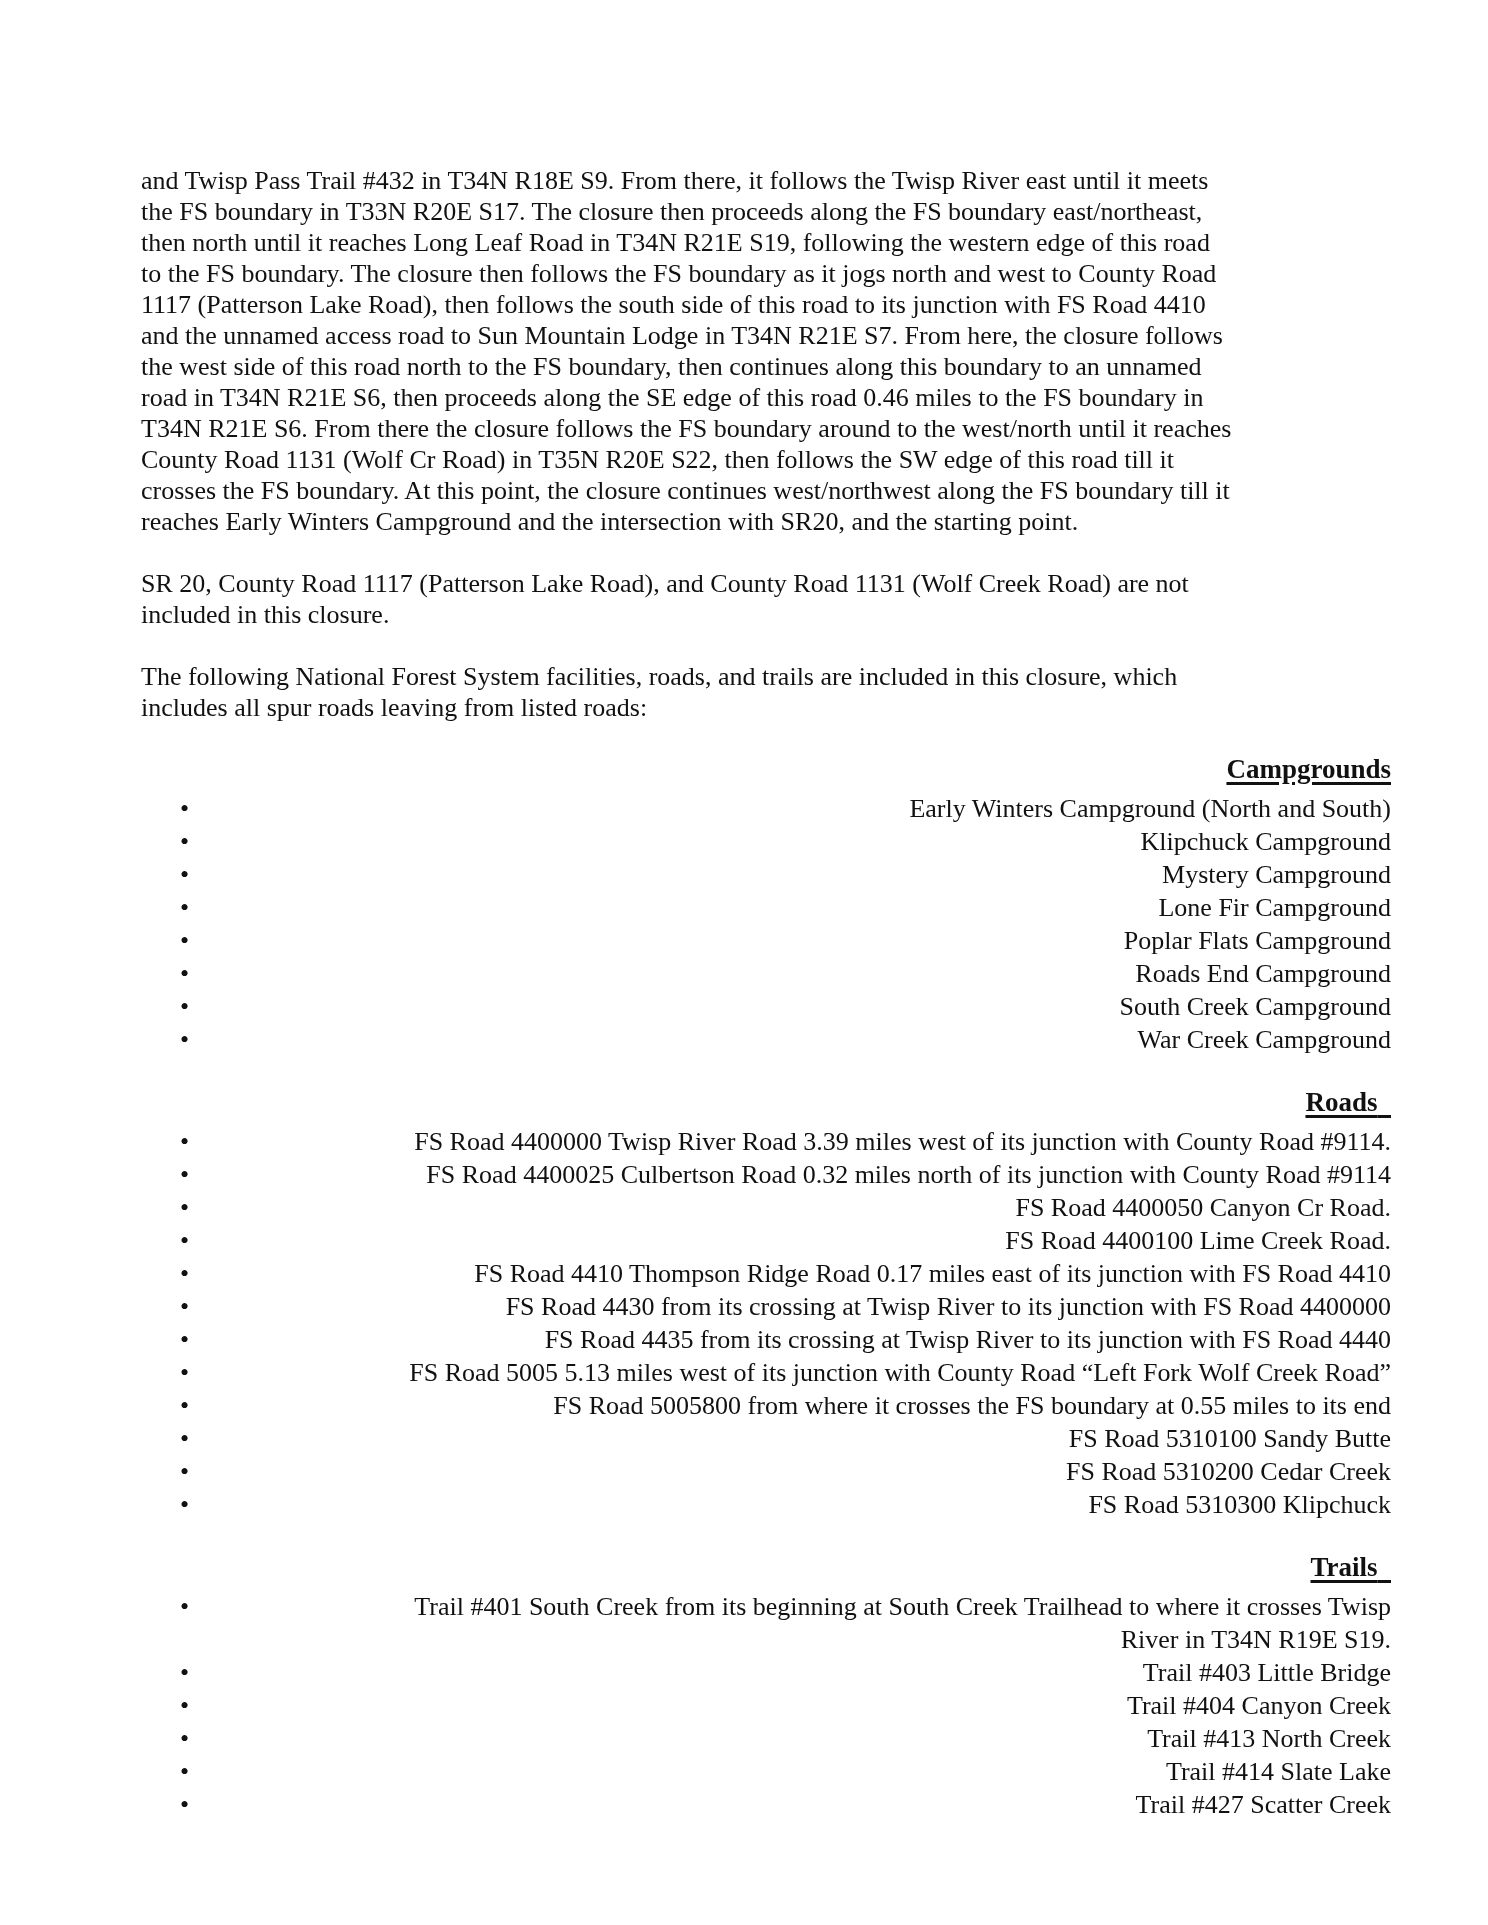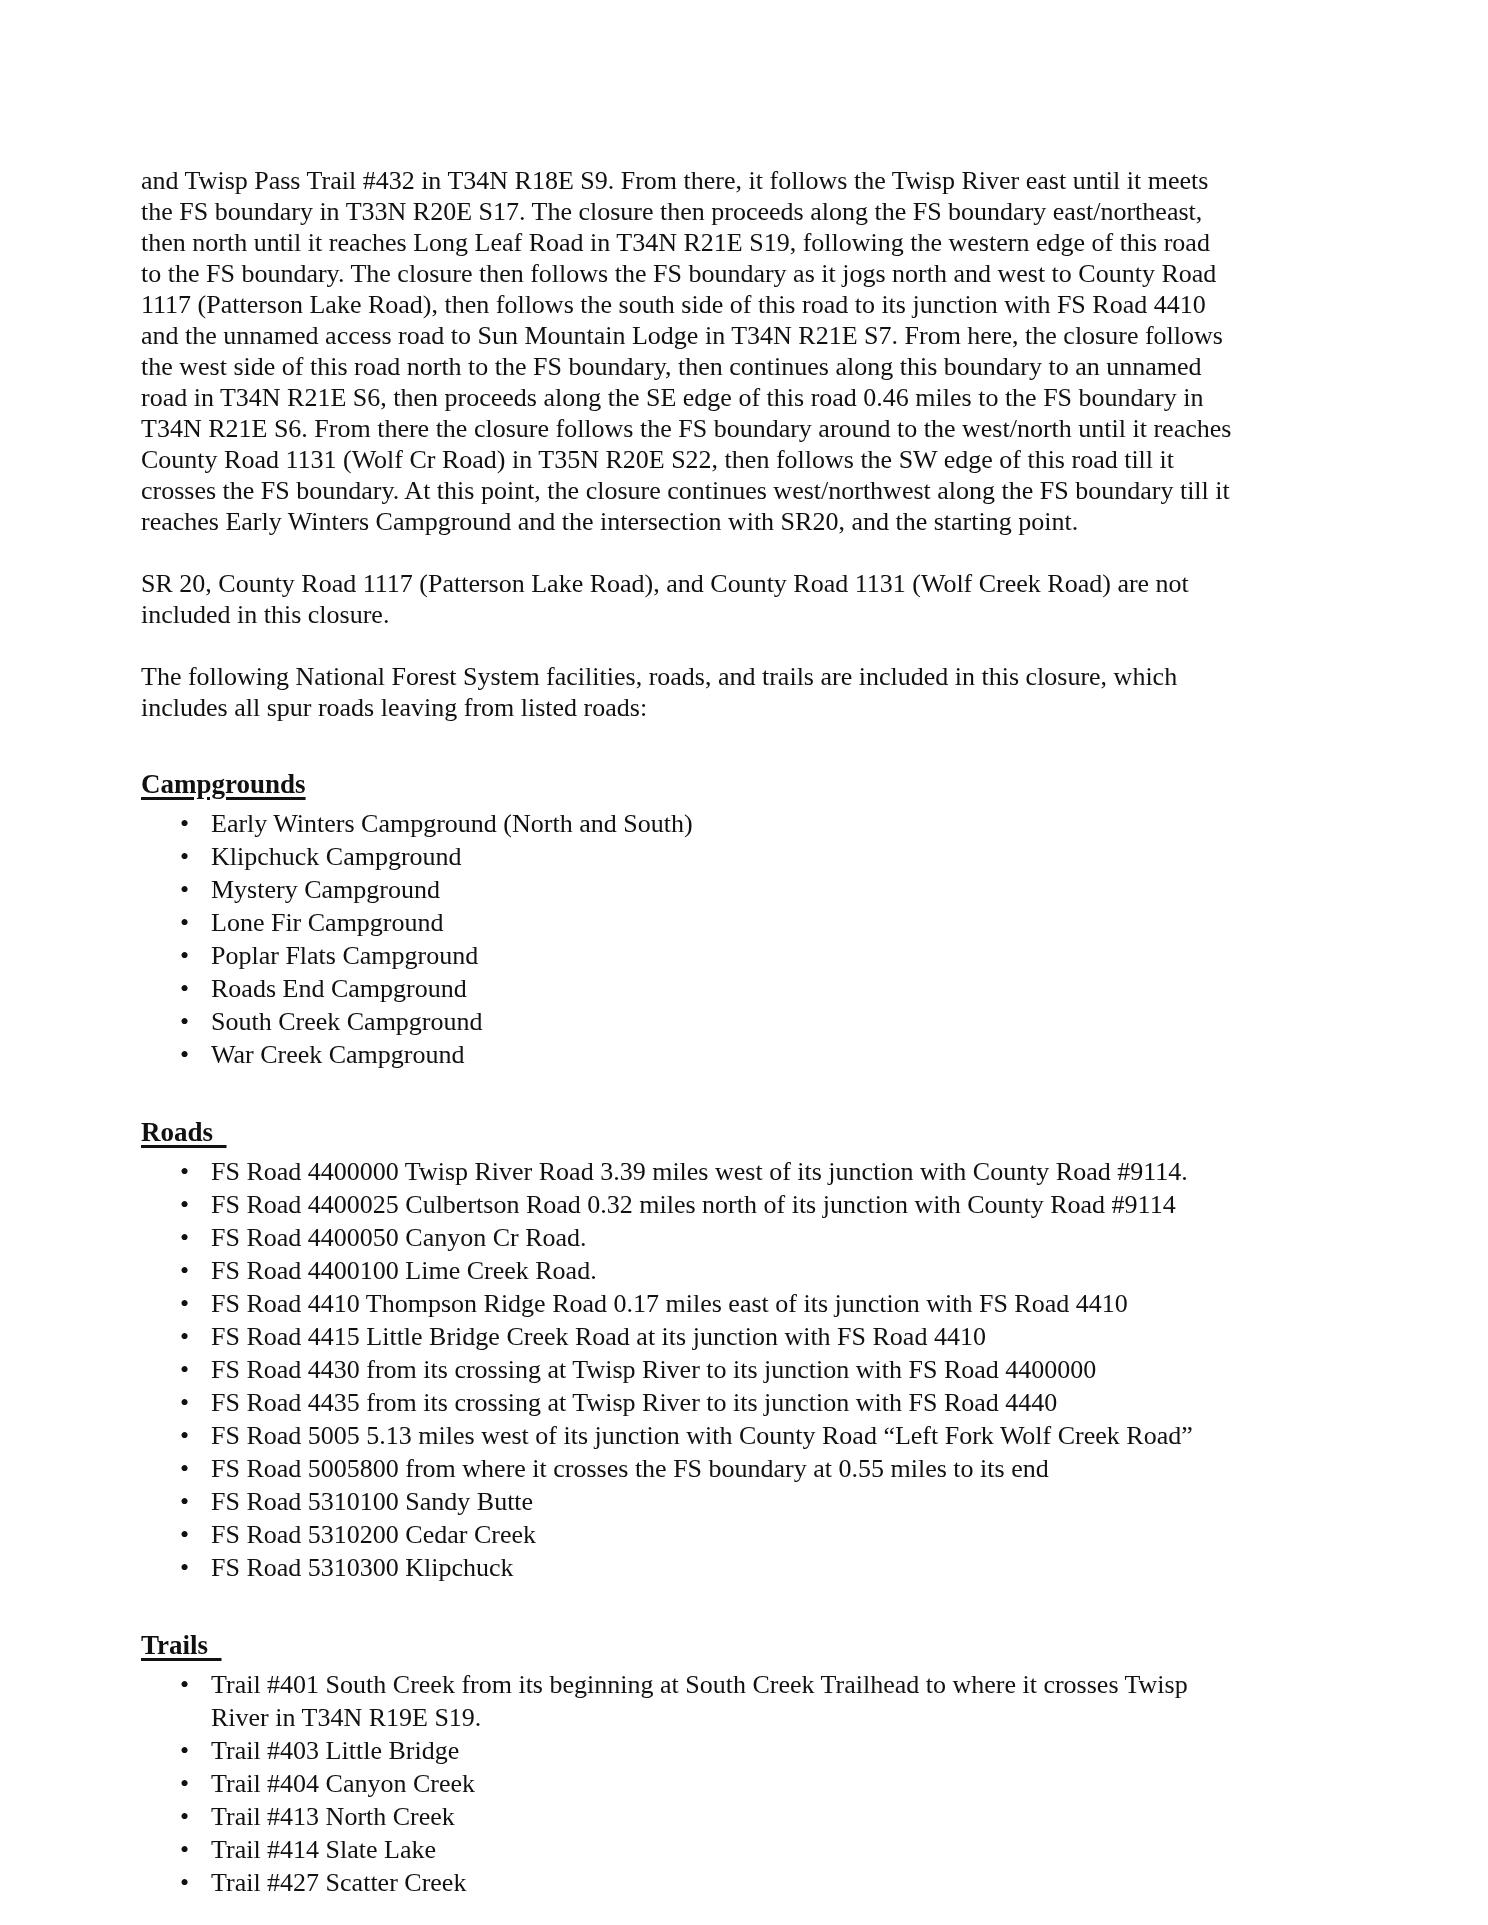--- a/index.html
+++ b/index.html
@@ -22,21 +22,21 @@
     width: 1250px;
     font-family: Liberation Serif, serif;
   }
   .para {
     font-size: 26px;
     line-height: 31px;
     white-space: pre-line;
     margin: 0 0 31px 0;
   }
   .para:last-of-type { margin-bottom: 17px; }
-  .section { margin-top: 45px; }
+  .section { margin-top: 30px; text-align: right; }
   .heading {
     display: inline-block;
     font-size: 27px;
     line-height: 33px;
     font-weight: bold;
     text-decoration: underline;
     text-decoration-thickness: 3px;
     text-underline-offset: 4px;
     margin: 0;
   }
@@ -98,21 +98,20 @@
   </div>
 
   <div class="section">
     <h2 class="heading trailing-underline">Roads</h2>
     <ul class="bullet-list">
         <li>FS Road 4400000 Twisp River Road 3.39 miles west of its junction with County Road #9114.</li>
         <li>FS Road 4400025 Culbertson Road 0.32 miles north of its junction with County Road #9114</li>
         <li>FS Road 4400050 Canyon Cr Road.</li>
         <li>FS Road 4400100 Lime Creek Road.</li>
         <li>FS Road 4410 Thompson Ridge Road 0.17 miles east of its junction with FS Road 4410</li>
-        <li>FS Road 4415 Little Bridge Creek Road at its junction with FS Road 4410</li>
         <li>FS Road 4430 from its crossing at Twisp River to its junction with FS Road 4400000</li>
         <li>FS Road 4435 from its crossing at Twisp River to its junction with FS Road 4440</li>
         <li>FS Road 5005 5.13 miles west of its junction with County Road “Left Fork Wolf Creek Road”</li>
         <li>FS Road 5005800 from where it crosses the FS boundary at 0.55 miles to its end</li>
         <li>FS Road 5310100 Sandy Butte</li>
         <li>FS Road 5310200 Cedar Creek</li>
         <li>FS Road 5310300 Klipchuck</li>
       </ul>
   </div>
 

